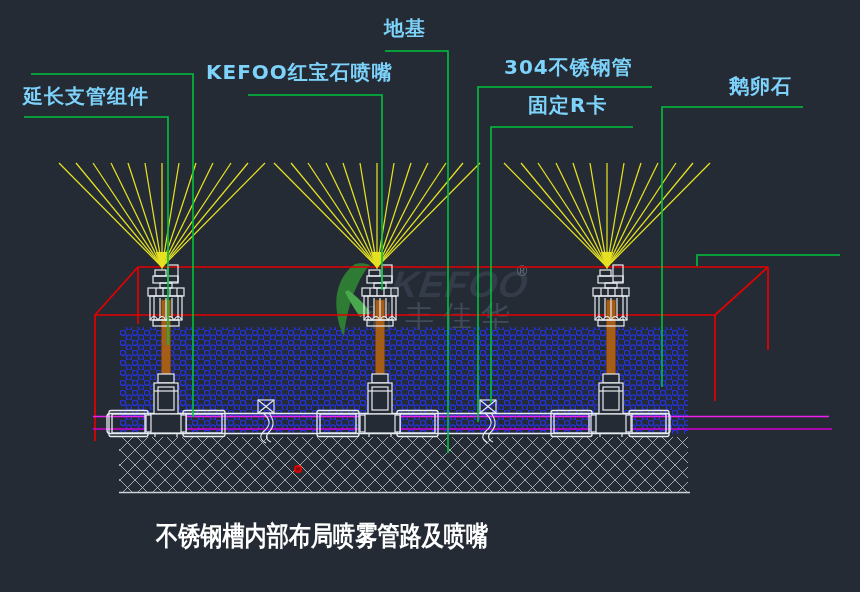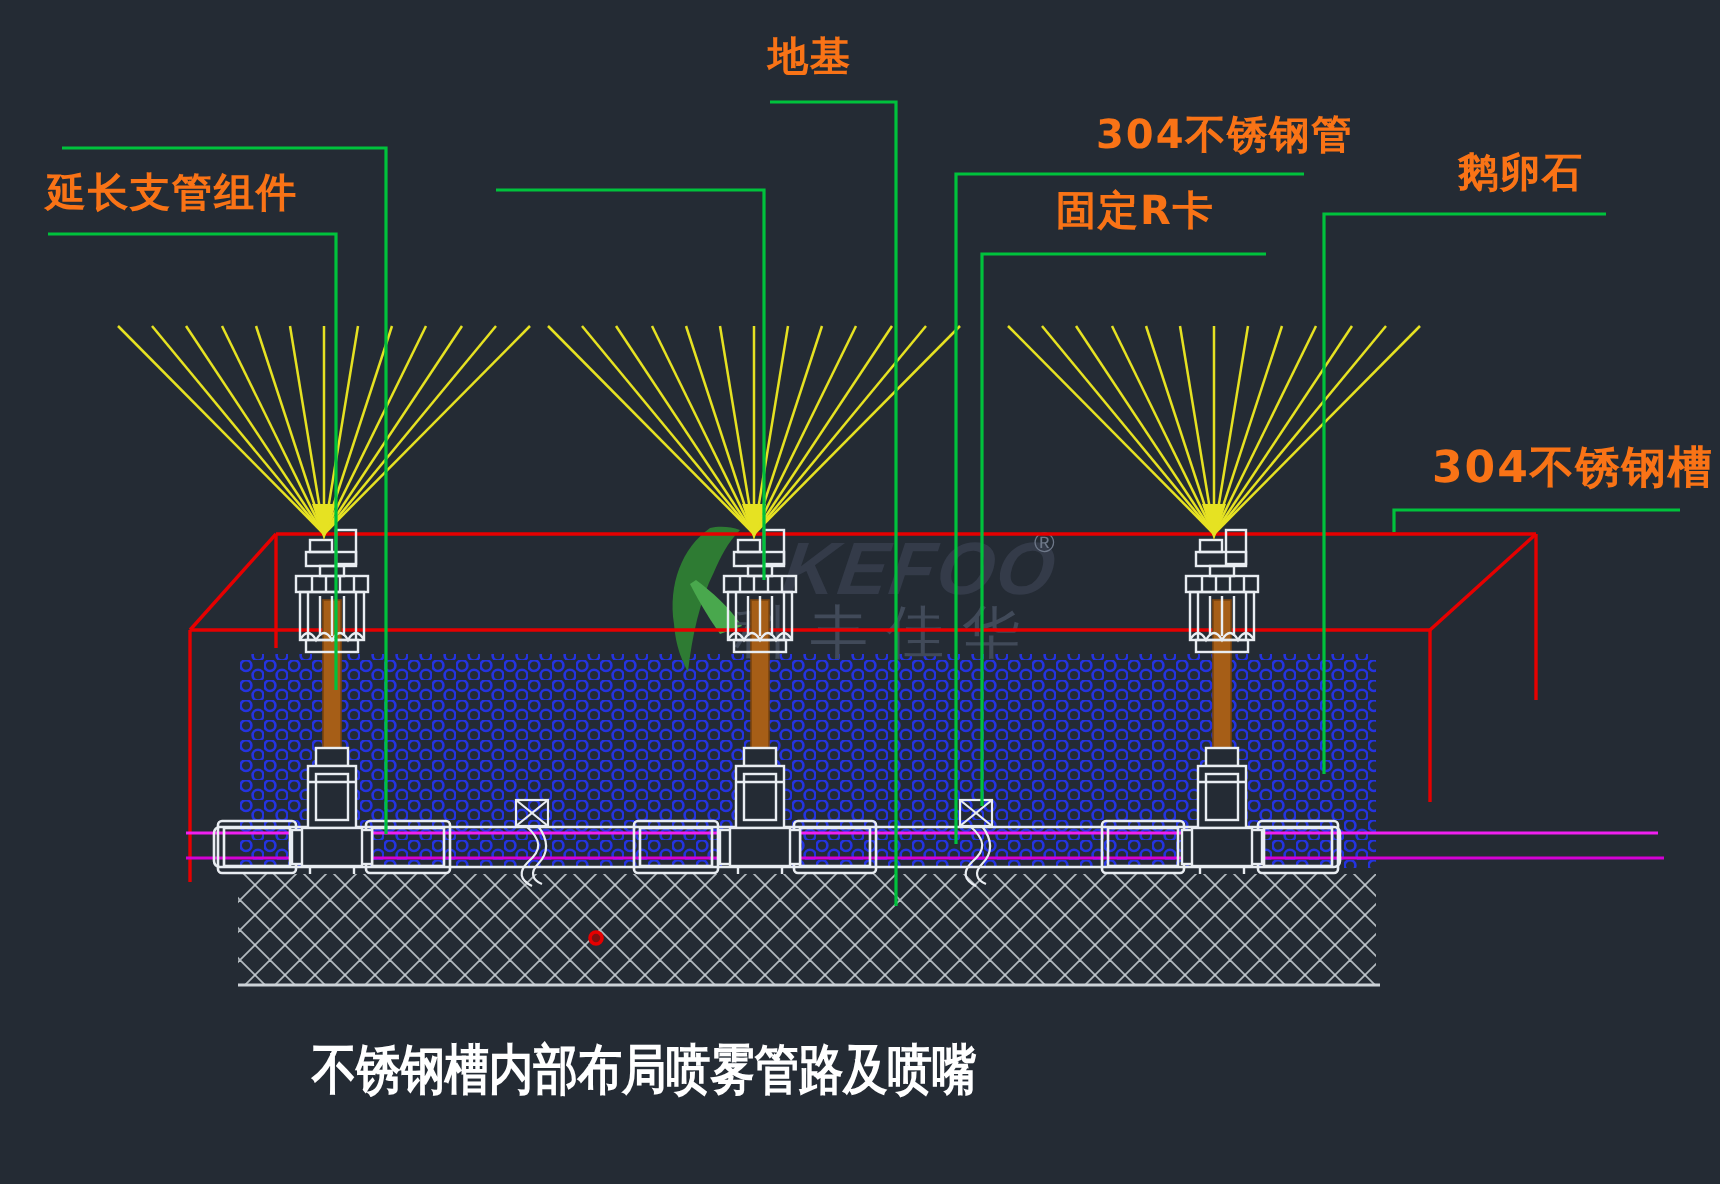--- a/index.html
+++ b/index.html
@@ -2,21 +2,21 @@
 <html><head>
 <meta charset="utf-8">
 <style>
   html,body{margin:0;padding:0;background:#11161d;}
   .canvas{
     position:relative;width:860px;height:592px;background:#242b34;
     overflow:hidden;font-family:"Liberation Sans","DejaVu Sans",sans-serif;
   }
   .canvas svg{position:absolute;left:0;top:0;}
   .cad-label{
-    position:absolute;color:#f97316;font-weight:bold;font-size:20px;
+    position:absolute;color:#7dd3fc;font-weight:bold;font-size:20px;
     letter-spacing:1px;white-space:nowrap;line-height:1;
     font-family:"DejaVu Sans","Liberation Sans",sans-serif;
   }
   .cad-label.big{font-size:22px;}
   .drawing-title{
     position:absolute;left:156px;top:520px;color:#ffffff;font-weight:bold;
     font-size:27px;white-space:nowrap;letter-spacing:0;
     transform:scaleX(0.82);transform-origin:left top;line-height:1.2;
     font-family:"DejaVu Sans","Liberation Sans",sans-serif;
   }
@@ -179,21 +179,21 @@
       <path d="M248,95 L382,95 L382,290"></path>
       <path d="M385,51 L448,51 L448,453"></path>
       <path d="M652,87 L478,87 L478,422"></path>
       <path d="M633,127 L491,127 L491,403"></path>
       <path d="M803,107 L662,107 L662,387"></path>
       <path d="M840,255 L697,255 L697,266"></path>
     </g>
   </svg>
 
   <div class="cad-label" style="left:23px;top:86px;">延长支管组件</div>
+  <div class="cad-label" style="left:206px;top:62px;">KEFOO红宝石喷嘴</div>
   <div class="cad-label" style="left:384px;top:18px;">地基</div>
-  <div class="cad-label" style="left:504px;top:57px;margin-left:44px;">304不锈钢管</div>
+  <div class="cad-label" style="left:504px;top:57px;">304不锈钢管</div>
   <div class="cad-label" style="left:528px;top:95px;">固定R卡</div>
   <div class="cad-label" style="left:681px;top:76px;margin-left:48px;">鹅卵石</div>
-  <div class="cad-label big" style="left:716px;top:224px;">304不锈钢槽</div>
 
   <div class="drawing-title">不锈钢槽内部布局喷雾管路及喷嘴</div>
 
 </div>
 
 </body></html>

